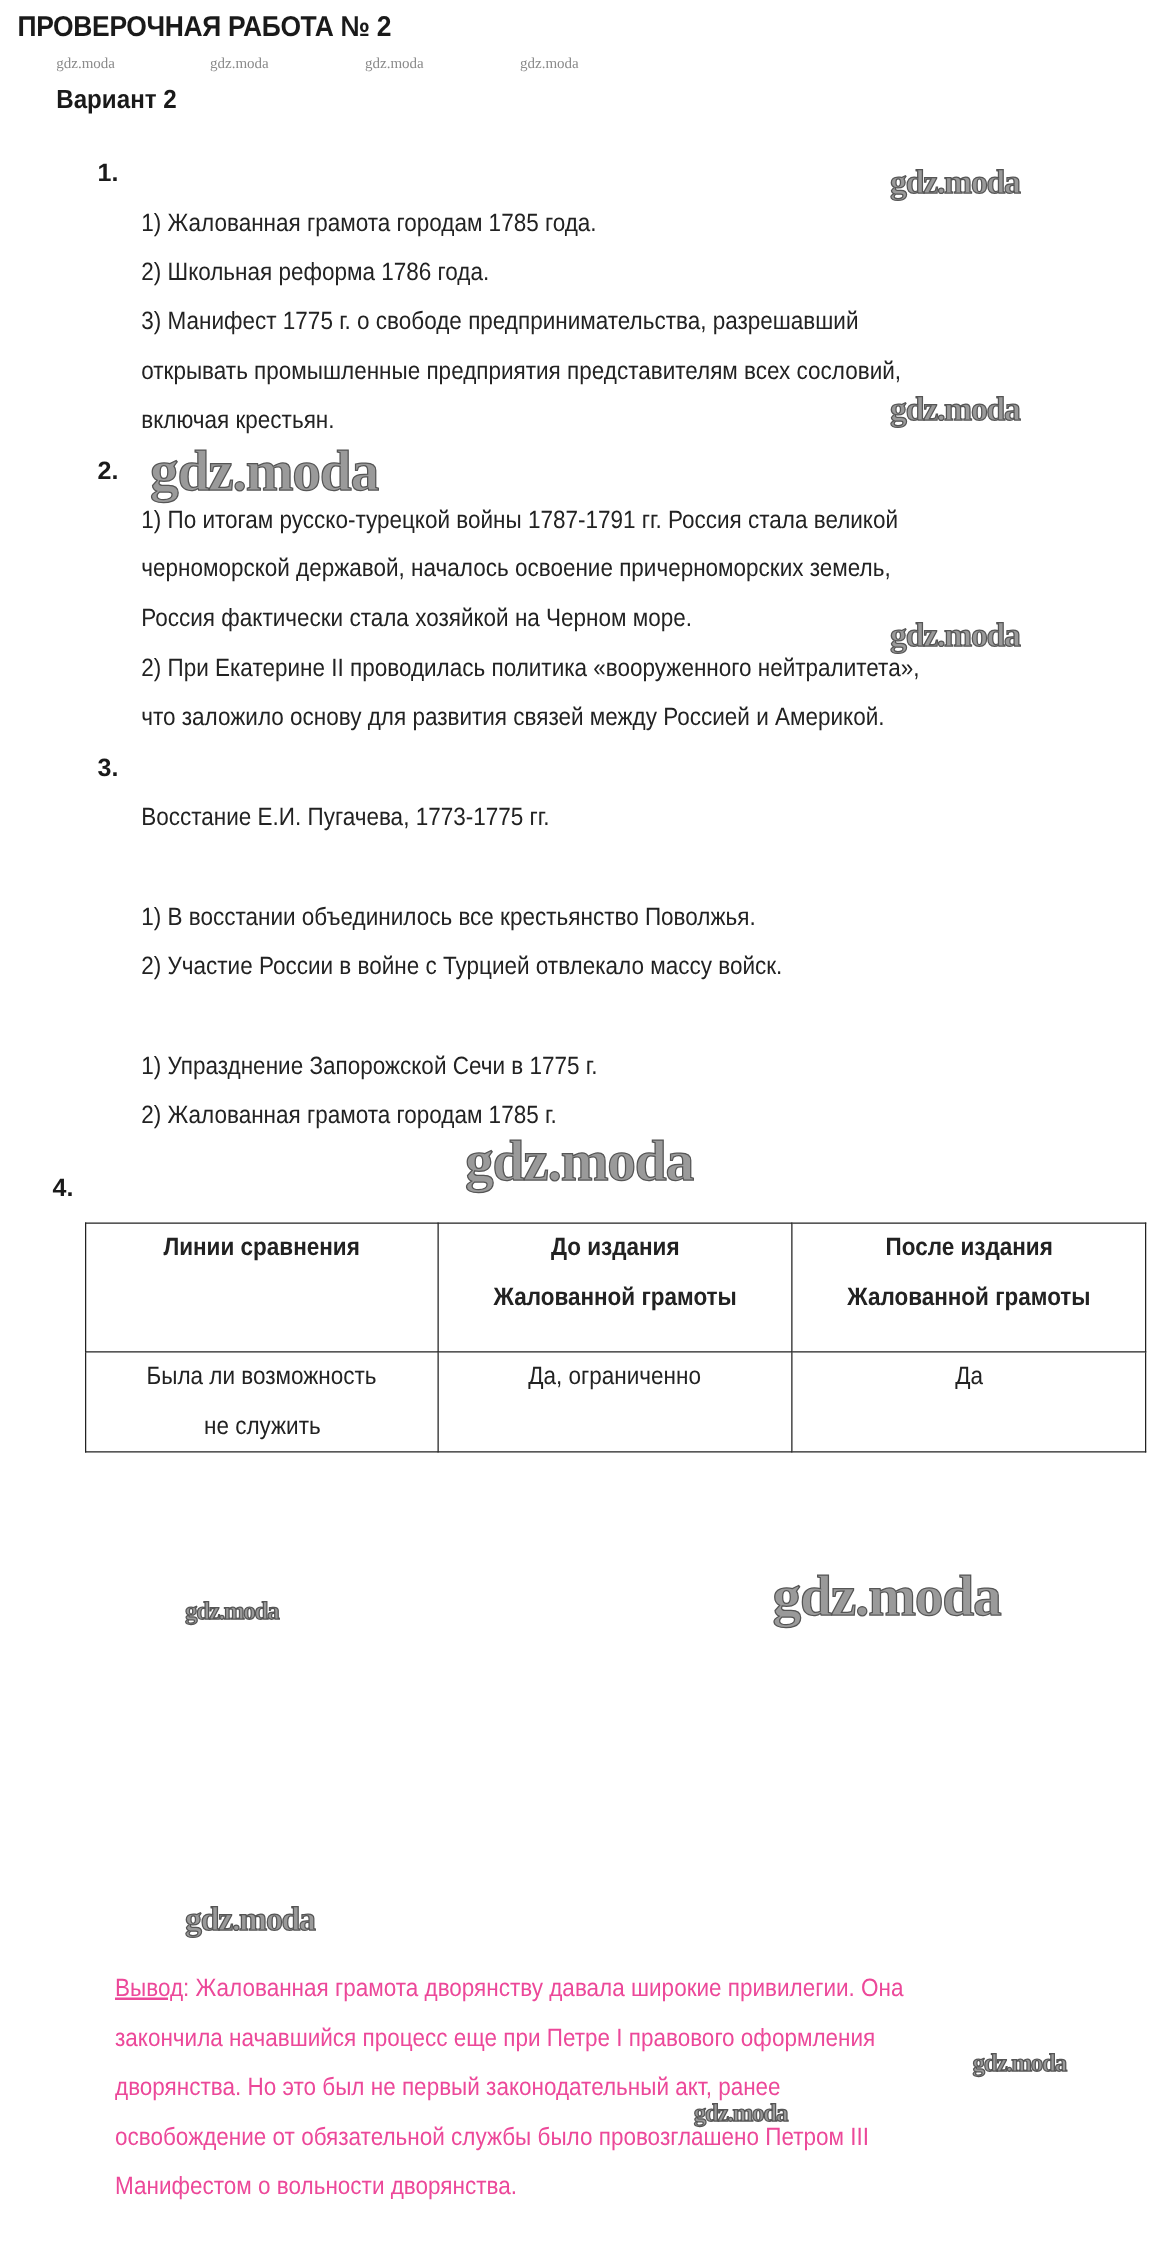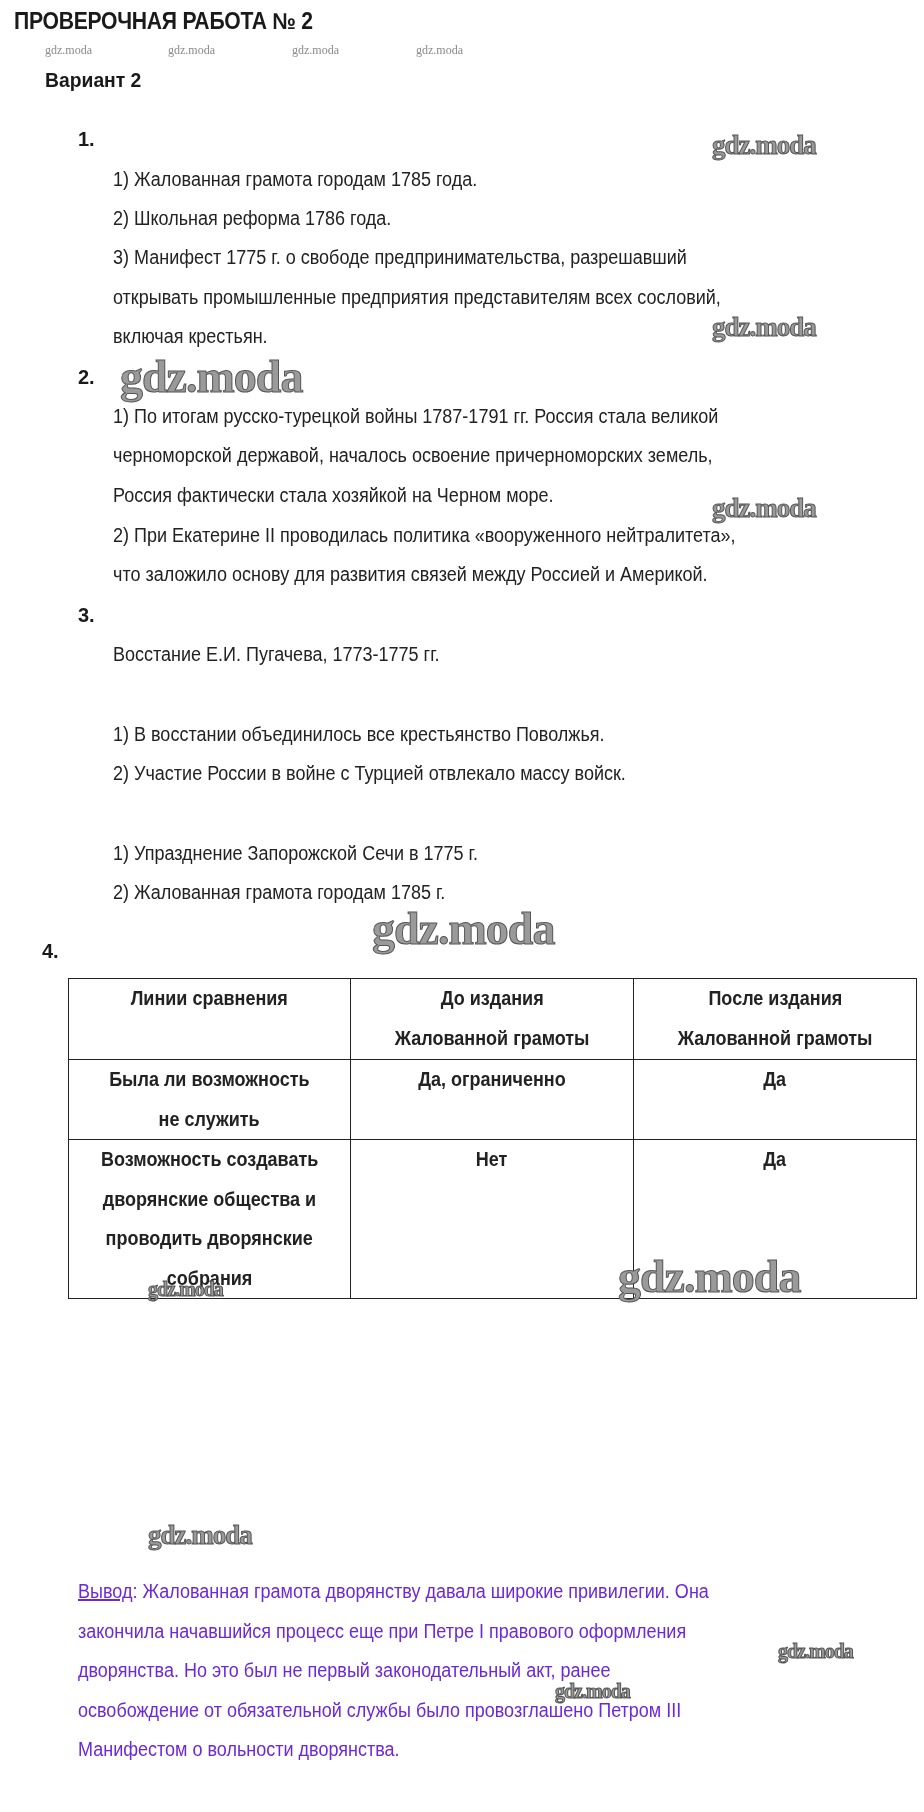--- a/index.html
+++ b/index.html
@@ -11,24 +11,24 @@
   .variant { left:45px; top:68px; font-size:21px; font-weight:bold; transform:scaleX(0.92); transform-origin:left; }
   .num { font-size:20px; font-weight:bold; }
   .line { font-size:20px; left:113px; color:#222; transform:scaleX(0.9); transform-origin:left; }
   .wm { font-family:"Liberation Serif", serif; font-weight:bold; color:#9a9a9a;
         -webkit-text-stroke:1px #555; letter-spacing:-1px; }
   .wm-m { font-size:27px; }
   .wm-l { font-size:46px; }
   .wm-s { font-size:20px; }
   table.cmp { position:absolute; left:68px; top:978px; width:848px; border-collapse:collapse; table-layout:fixed; }
   table.cmp td, table.cmp th { border:1.3px solid #222; vertical-align:top; text-align:center;
-        font-size:20px; line-height:39.5px; padding:0 6px; font-weight:bold; color:#222; }
+        font-size:20px; line-height:39.5px; padding:0 6px; font-weight:normal; color:#222; }
   table.cmp th { font-weight:bold; }
   .cell-inner { display:inline-block; transform:scaleX(0.9); }
-  .conclusion { position:absolute; left:78px; top:1572px; width:820px; font-size:20px; line-height:39.5px; color:#6d28d9; }
+  .conclusion { position:absolute; left:92px; top:1572px; width:820px; font-size:20px; line-height:39.5px; color:#ec4899; }
   .conclusion .cl { white-space:nowrap; transform:scaleX(0.9); transform-origin:left; }
   .underline { text-decoration:underline; }
 </style>
 </head>
 <body>
 
 <div class="abs title">ПРОВЕРОЧНАЯ РАБОТА № 2</div>
 <div class="abs wm-small" style="left:45px">gdz.moda</div>
 <div class="abs wm-small" style="left:168px">gdz.moda</div>
 <div class="abs wm-small" style="left:292px">gdz.moda</div>
@@ -63,51 +63,41 @@
 
 <div class="abs num" style="left:42px; top:940px">4.</div>
 
 <table class="cmp">
   <colgroup>
       <col style="width:282px">
       <col style="width:283px">
       <col style="width:283px">
     </colgroup>
   <tbody>
-      <tr style="height:81px">
+      <tr style="height:103px">
     <th>
       <span class="cell-inner">Линии сравнения</span>
     </th>
     <th>
       <span class="cell-inner">До издания</span><br>
       <span class="cell-inner">Жалованной грамоты</span>
     </th>
     <th>
       <span class="cell-inner">После издания</span><br>
       <span class="cell-inner">Жалованной грамоты</span>
     </th>
   </tr>
   <tr style="height:80px">
     <td>
       <span class="cell-inner">Была ли возможность</span><br>
       <span class="cell-inner">не служить</span>
     </td>
     <td><span class="cell-inner">Да, ограниченно</span></td>
     <td><span class="cell-inner">Да</span></td>
   </tr>
-  <tr style="height:159px">
-    <td>
-      <span class="cell-inner">Возможность создавать</span><br>
-      <span class="cell-inner">дворянские общества и</span><br>
-      <span class="cell-inner">проводить дворянские</span><br>
-      <span class="cell-inner">собрания</span>
-    </td>
-    <td><span class="cell-inner">Нет</span></td>
-    <td><span class="cell-inner">Да</span></td>
-  </tr>
 </tbody>
   </table>
 
 <div class="abs wm wm-s" style="left:148px; top:1278px">gdz.moda</div>
 <div class="abs wm wm-l" style="left:618px; top:1250px">gdz.moda</div>
 <div class="abs wm wm-m" style="left:148px; top:1520px">gdz.moda</div>
 
 <div class="conclusion">
   <div class="cl"><span class="underline">Вывод</span><span>: Жалованная грамота дворянству давала широкие привилегии. Она</span></div>
   <div class="cl">закончила начавшийся процесс еще при Петре I правового оформления</div>

